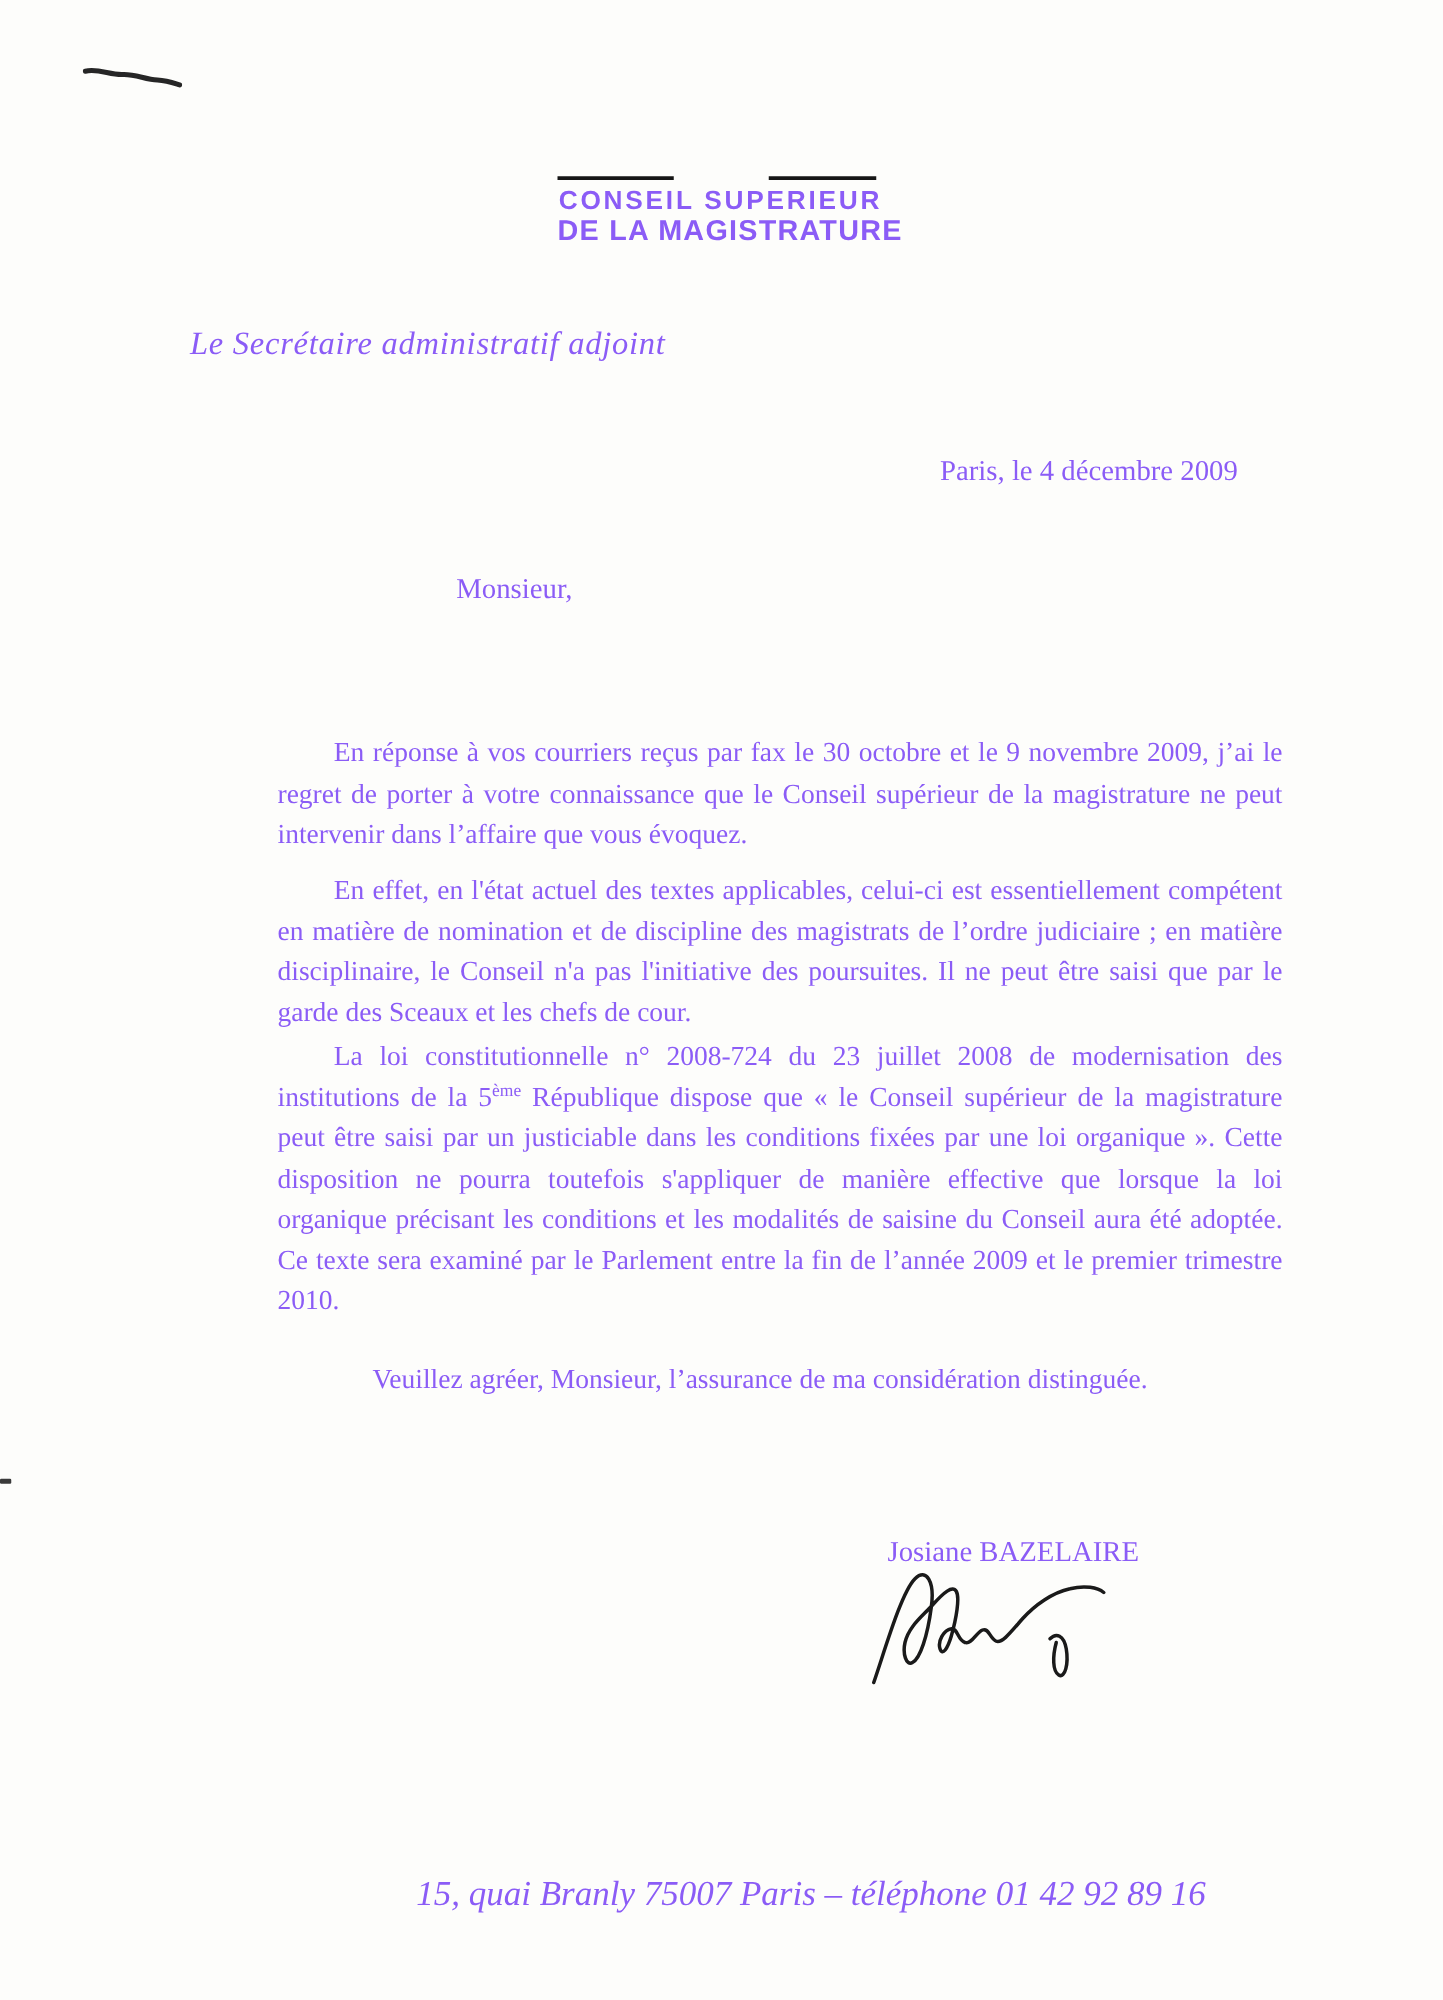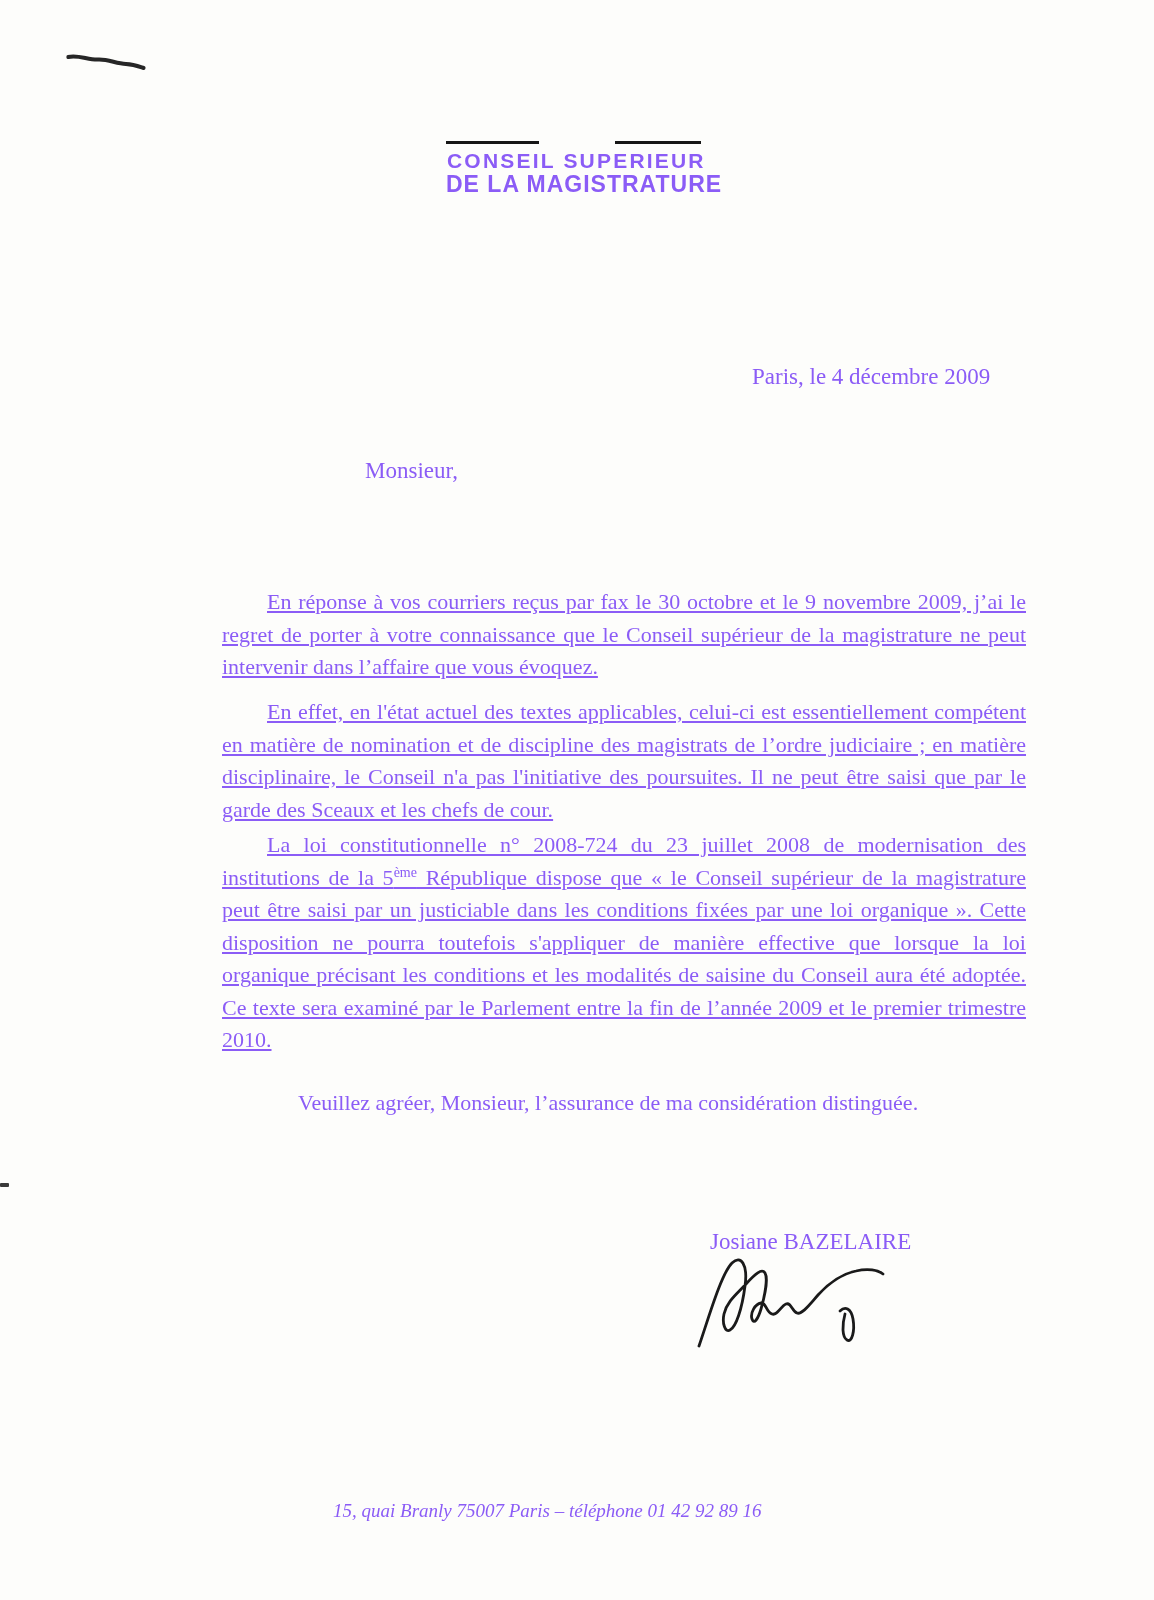--- a/index.html
+++ b/index.html
@@ -55,21 +55,20 @@
   .salutation {
     position: absolute; left: 365px; top: 458px;
     font-size: 23px; white-space: nowrap;
   }
 
   .body-par {
     position: absolute; left: 222px; width: 804px;
     font-size: 22px; line-height: 32.5px;
     text-align: justify; text-indent: 45px;
     margin: 0;
-    text-decoration: underline;
   }
   .p1 { top: 586px; }
   .p2 { top: 696px; }
   .p3 { top: 829px; }
   .sup { vertical-align: super; font-size: 14px; line-height: 0; }
 
   .closing {
     position: absolute; left: 222px; top: 1074px; width: 804px;
     font-size: 22px; text-indent: 60px; margin: 16px;
   }
@@ -80,38 +79,39 @@
   }
   .signature-svg { position: absolute; left: 694px; top: 1256px; }
 
   .recipient {
     position: absolute; left: 150px; top: 1365px;
     font-size: 24px; line-height: 33px;
   }
 
   .footer-line {
     position: absolute; left: 333px; top: 1500px;
-    font-style: italic; font-size: 19px; white-space: nowrap;
+    font-style: italic; font-size: 28px; white-space: nowrap;
   }
 </style>
 </head>
 <body>
 
 <div class="page">
 
   <svg class="artifact-squiggle" width="80" height="16" viewBox="0 0 80 16">
     <path d="M2,5 C12,2 22,7 32,6 C42,5 50,9 60,9 C68,9 74,11 78,12" fill="none" stroke="#262626" stroke-width="4" stroke-linecap="round"></path>
   </svg>
   <div class="artifact-dash"></div>
 
   <div class="lh-rule lh-rule-left"></div>
   <div class="lh-rule lh-rule-right"></div>
   <div class="lh-line1">CONSEIL SUPERIEUR</div>
   <div class="lh-line2">DE LA MAGISTRATURE</div>
 
+  <div class="sender-title">Le Secrétaire administratif adjoint</div>
 
   <div class="dateline">Paris, le 4 décembre 2009</div>
 
   <div class="salutation">Monsieur,</div>
 
   <p class="body-par p1">En réponse à vos courriers reçus par fax le 30 octobre et le 9 novembre 2009, j’ai le regret de porter à votre connaissance que le Conseil supérieur de la magistrature ne peut intervenir dans l’affaire que vous évoquez.</p>
   <p class="body-par p2">En effet, en l'état actuel des textes applicables, celui-ci est essentiellement compétent en matière de nomination et de discipline des magistrats de l’ordre judiciaire ; en matière disciplinaire, le Conseil n'a pas l'initiative des poursuites. Il ne peut être saisi que par le garde des Sceaux et les chefs de cour.</p>
   <p class="body-par p3"><span>La loi constitutionnelle n° 2008-724 du 23 juillet 2008 de modernisation des institutions de la 5</span><span class="sup">ème</span><span> République dispose que « le Conseil supérieur de la magistrature peut être saisi par un justiciable dans les conditions fixées par une loi organique ». Cette disposition ne pourra toutefois s'appliquer de manière effective que lorsque la loi organique précisant les conditions et les modalités de saisine du Conseil aura été adoptée. Ce texte sera examiné par le Parlement entre la fin de l’année 2009 et le premier trimestre 2010.</span></p>
 
   <p class="closing">Veuillez agréer, Monsieur, l’assurance de ma considération distinguée.</p>

